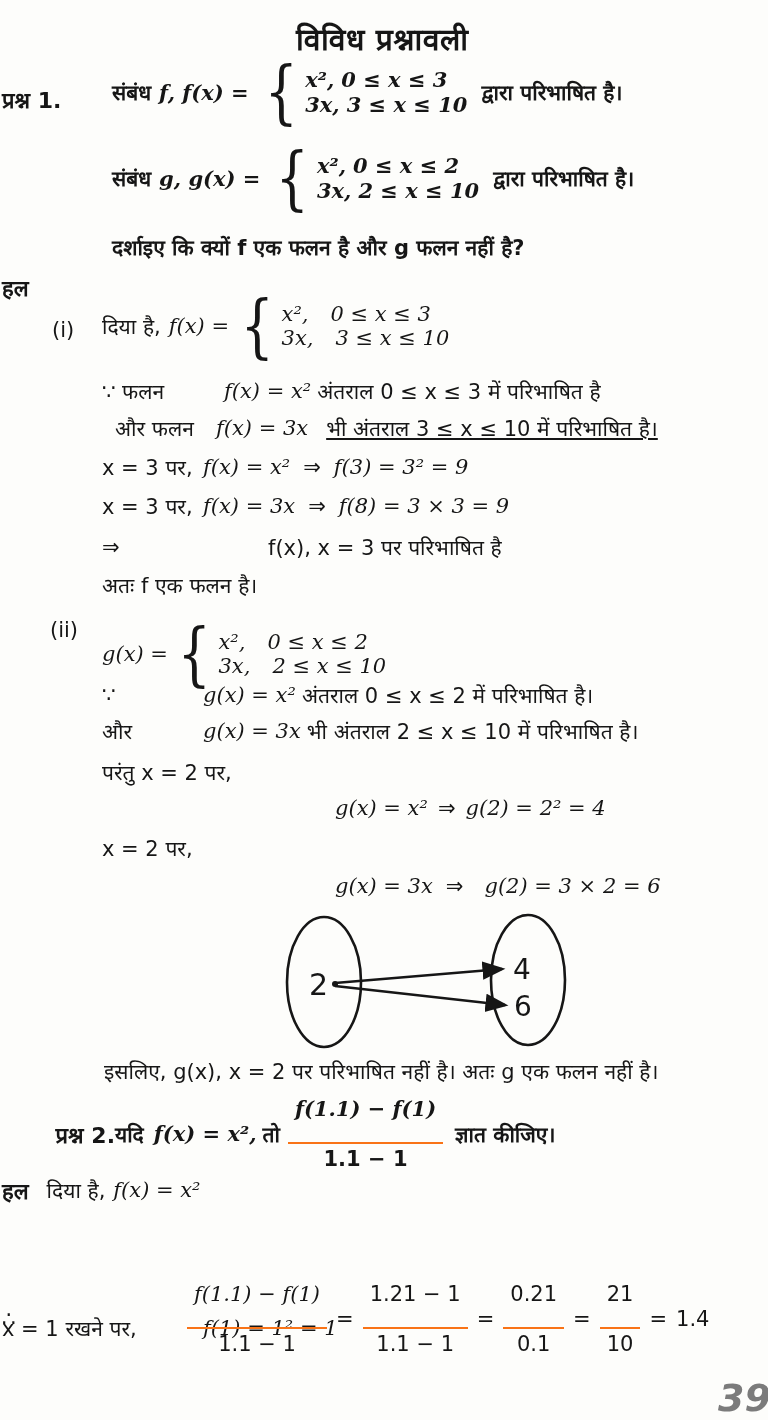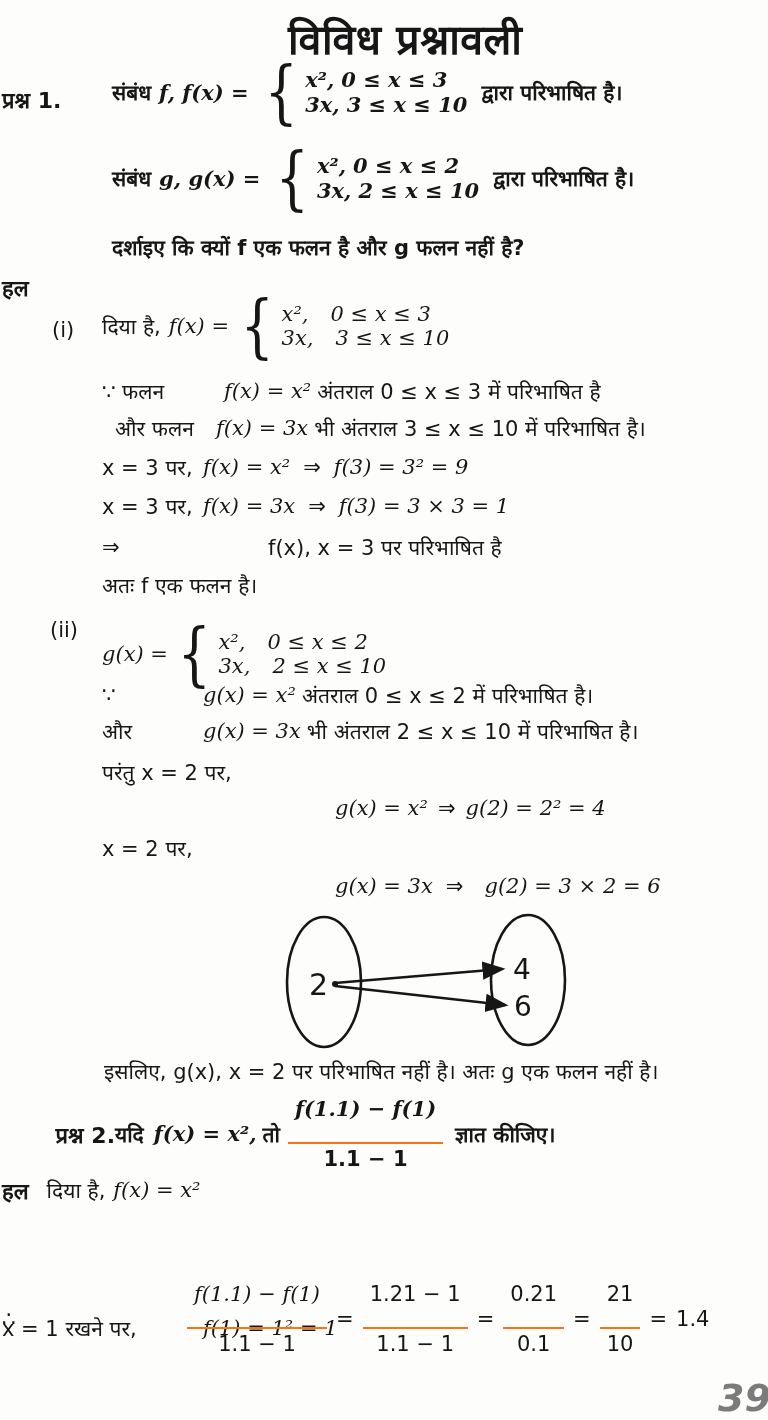--- a/index.html
+++ b/index.html
@@ -4,21 +4,21 @@
 <style>
   html,body{margin:0;padding:0;background:#e8e8e8;}
   .page{
     position:relative;width:768px;height:1420px;margin:0 auto;
     background:#fdfdfb;color:#161616;
     font-family:"DejaVu Sans",sans-serif;font-size:21px;overflow:hidden;
   }
   .abs{position:absolute;}
   .row{display:flex;align-items:center;white-space:nowrap;}
   .bold{font-weight:700;}
-  .title{font-size:41px;font-weight:700;margin:8px;letter-spacing:0.5px;}
+  .title{font-size:30px;font-weight:700;margin:16px;letter-spacing:0.5px;}
   .qtext{font-weight:700;}
   .math{font-family:"DejaVu Serif",serif;font-style:italic;}
   .lead{display:inline-block;flex:none;}
   .brace{
     font-family:"DejaVu Serif",serif;font-weight:400;font-style:normal;
     font-size:70px;line-height:60px;flex:none;margin:0 2px 0 4px;
     transform:scaleX(0.75);
   }
   .pwrows{display:flex;flex-direction:column;justify-content:center;}
   .pwrow{display:flex;align-items:baseline;}
@@ -104,35 +104,35 @@
 
   <div class="abs row" style="left:102px;top:377px;">
     <span class="lead" style="width:122px;">∵ फलन</span>
     <span class="math">f(x) = x²</span>
     <span style="margin-left:6px;">अंतराल 0 ≤ x ≤ 3 में परिभाषित है</span>
   </div>
 
   <div class="abs row" style="left:102px;top:414px;">
     <span class="lead" style="width:101px;margin-left:13px;">और फलन</span>
     <span class="math">f(x) = 3x</span>
-    <span style="margin-left:6px;">भी अंतराल 3 ≤ x ≤ 10 में परिभाषित है।</span>
+    <span style="margin-left:18px;text-decoration:underline;">भी अंतराल 3 ≤ x ≤ 10 में परिभाषित है।</span>
   </div>
 
   <div class="abs row" style="left:102px;top:453px;">
     <span class="lead" style="width:101px;">x = 3 पर,</span>
     <span class="math">f(x) = x²</span>
     <span class="arrow">⇒</span>
     <span class="math">f(3) = 3² = 9</span>
   </div>
 
   <div class="abs row" style="left:102px;top:492px;">
     <span class="lead" style="width:101px;">x = 3 पर,</span>
     <span class="math">f(x) = 3x</span>
     <span class="arrow">⇒</span>
-    <span class="math">f(3) = 3 × 3 = 1</span>
+    <span class="math">f(8) = 3 × 3 = 9</span>
   </div>
 
   <div class="abs row" style="left:102px;top:533px;">
     <span class="lead" style="width:166px;">⇒</span>
     <span>f(x), x = 3 पर परिभाषित है</span>
   </div>
 
   <div class="abs" style="left:102px;top:571px;">अतः f एक फलन है।</div>
 
   <div class="abs" style="left:50px;top:618px;">(ii)</div>

